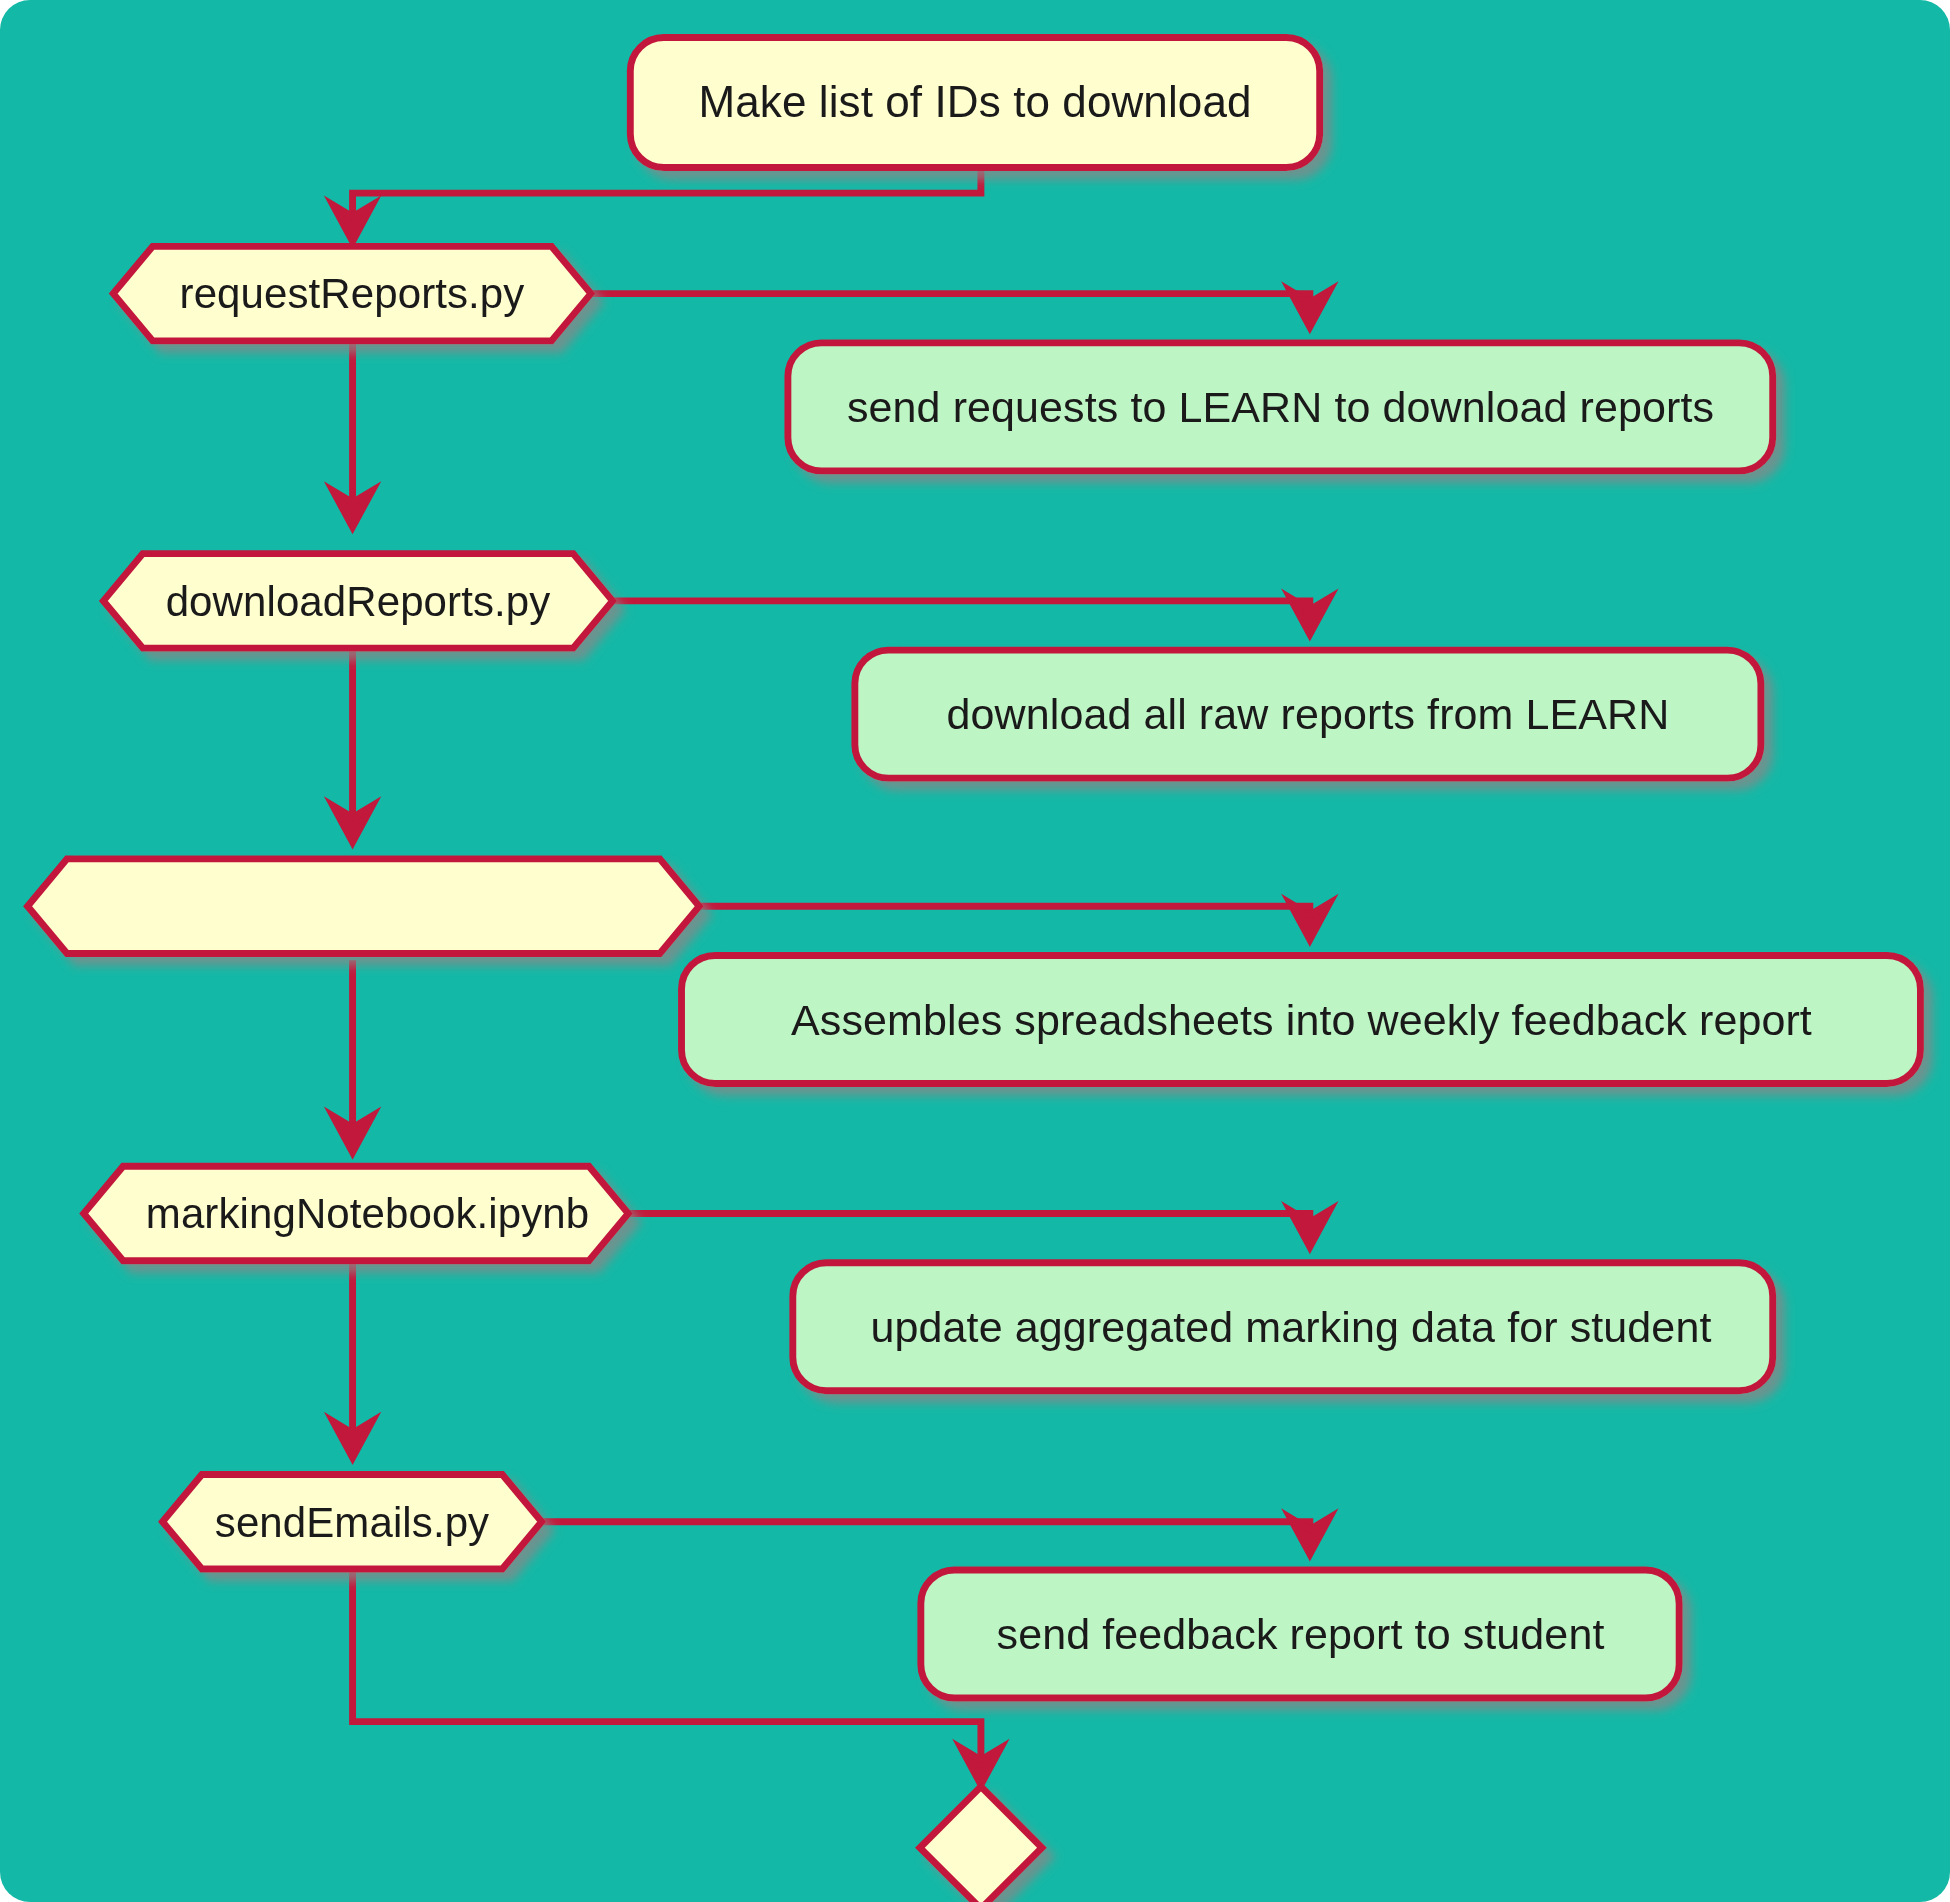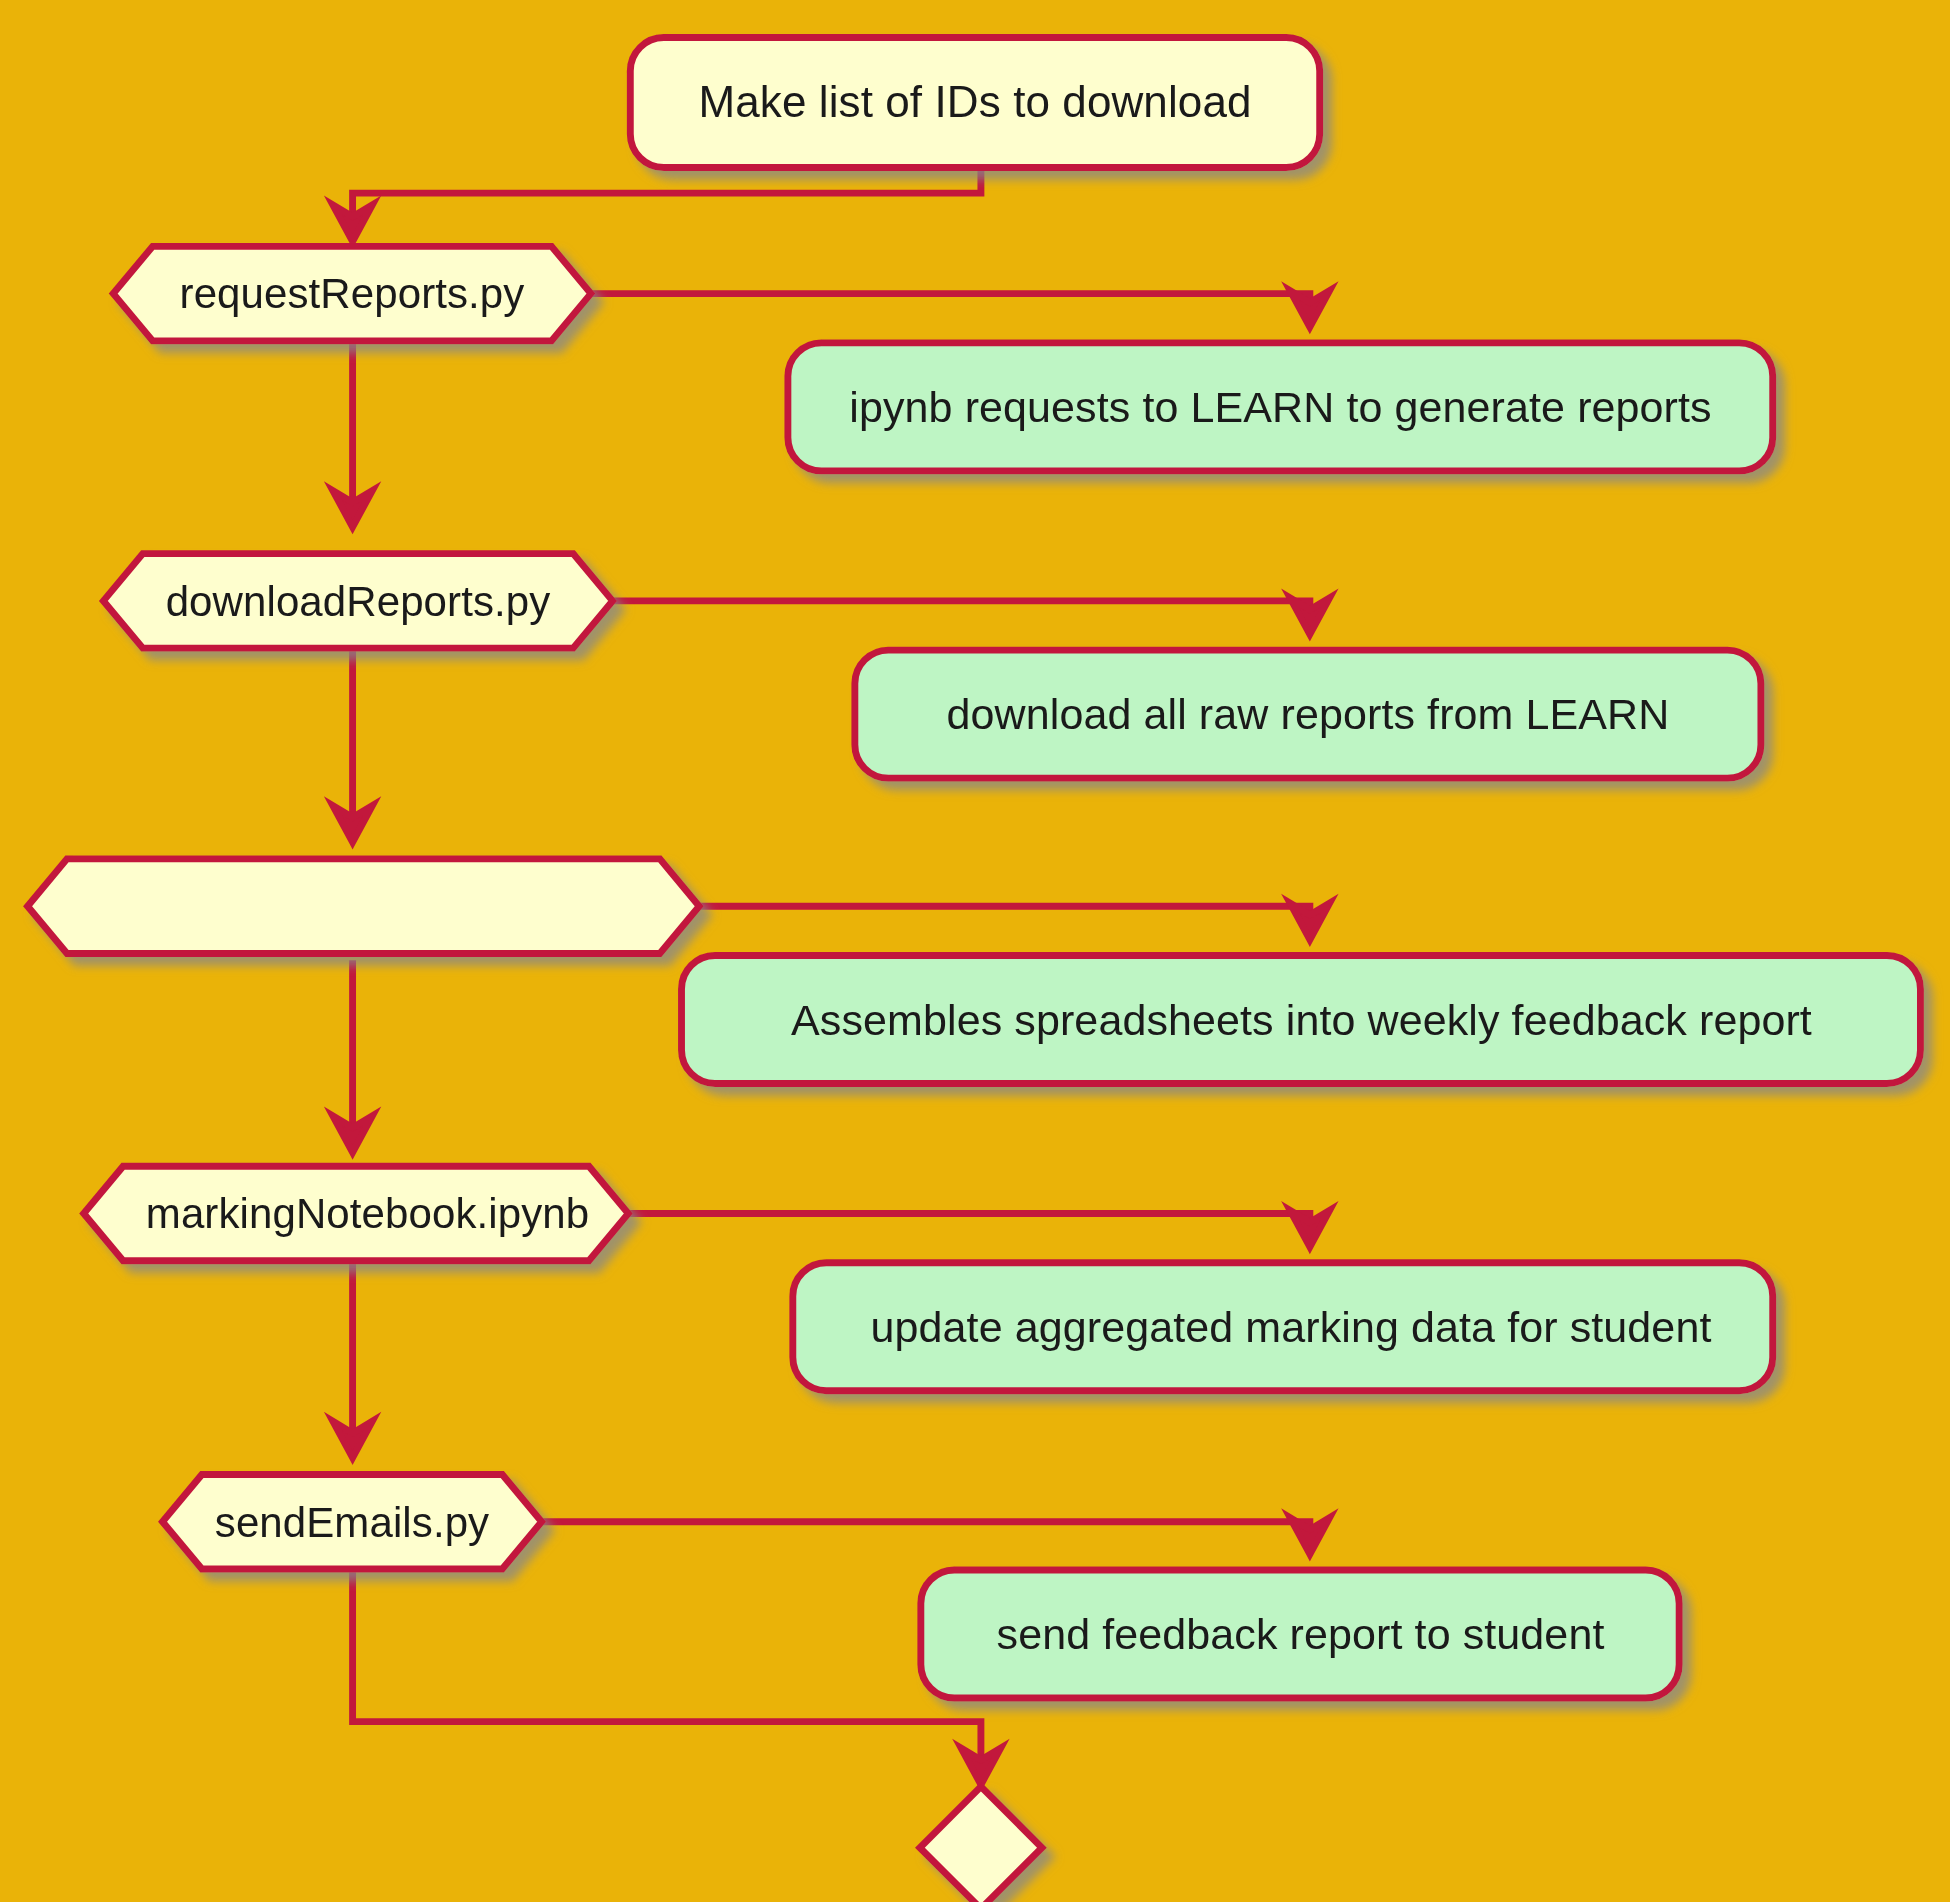--- a/index.html
+++ b/index.html
@@ -8,22 +8,23 @@
     padding: 0;
     background: #ffffff;
   }
   body {
     font-family: "Liberation Sans", "DejaVu Sans", sans-serif;
   }
   #diagram-root {
     position: relative;
     width: 1950px;
     height: 1902px;
-    background: #eab308;
+    background: #14b8a6;
     overflow: hidden;
+    border-radius: 30px;
   }
   #diagram-svg {
     position: absolute;
     left: 0;
     top: 0;
     width: 1950px;
     height: 1902px;
   }
   .node-label {
     position: absolute;
@@ -128,21 +129,21 @@
 
   <div class="node-label label-hex" style="left:133px; top:246px; width:438px; height:95px;">requestReports.py</div>
 
   <div class="node-label label-hex" style="left:123px; top:554px; width:470px; height:95px;">downloadReports.py</div>
 
 
   <div class="node-label label-hex" style="left:115px; top:1166px; width:505px; height:95px;">markingNotebook.ipynb</div>
 
   <div class="node-label label-hex" style="left:182px; top:1475px; width:340px; height:95px;text-align:right;">sendEmails.py</div>
 
-  <div class="node-label label-note" style="left:788px; top:343px; width:985px; height:128px;">ipynb requests to LEARN to generate reports</div>
+  <div class="node-label label-note" style="left:788px; top:343px; width:985px; height:128px;">send requests to LEARN to download reports</div>
 
   <div class="node-label label-note" style="left:855px; top:650px; width:906px; height:128px;">download all raw reports from LEARN</div>
 
   <div class="node-label label-note" style="left:682px; top:956px; width:1239px; height:128px;">Assembles spreadsheets into weekly feedback report</div>
 
   <div class="node-label label-note" style="left:801px; top:1263px; width:980px; height:128px;">update aggregated marking data for student</div>
 
   <div class="node-label label-note" style="left:921px; top:1570px; width:759px; height:128px;">send feedback report to student</div>
 
   <div class="node-label" style="left:920px; top:1787px; width:122px; height:122px;"></div>

